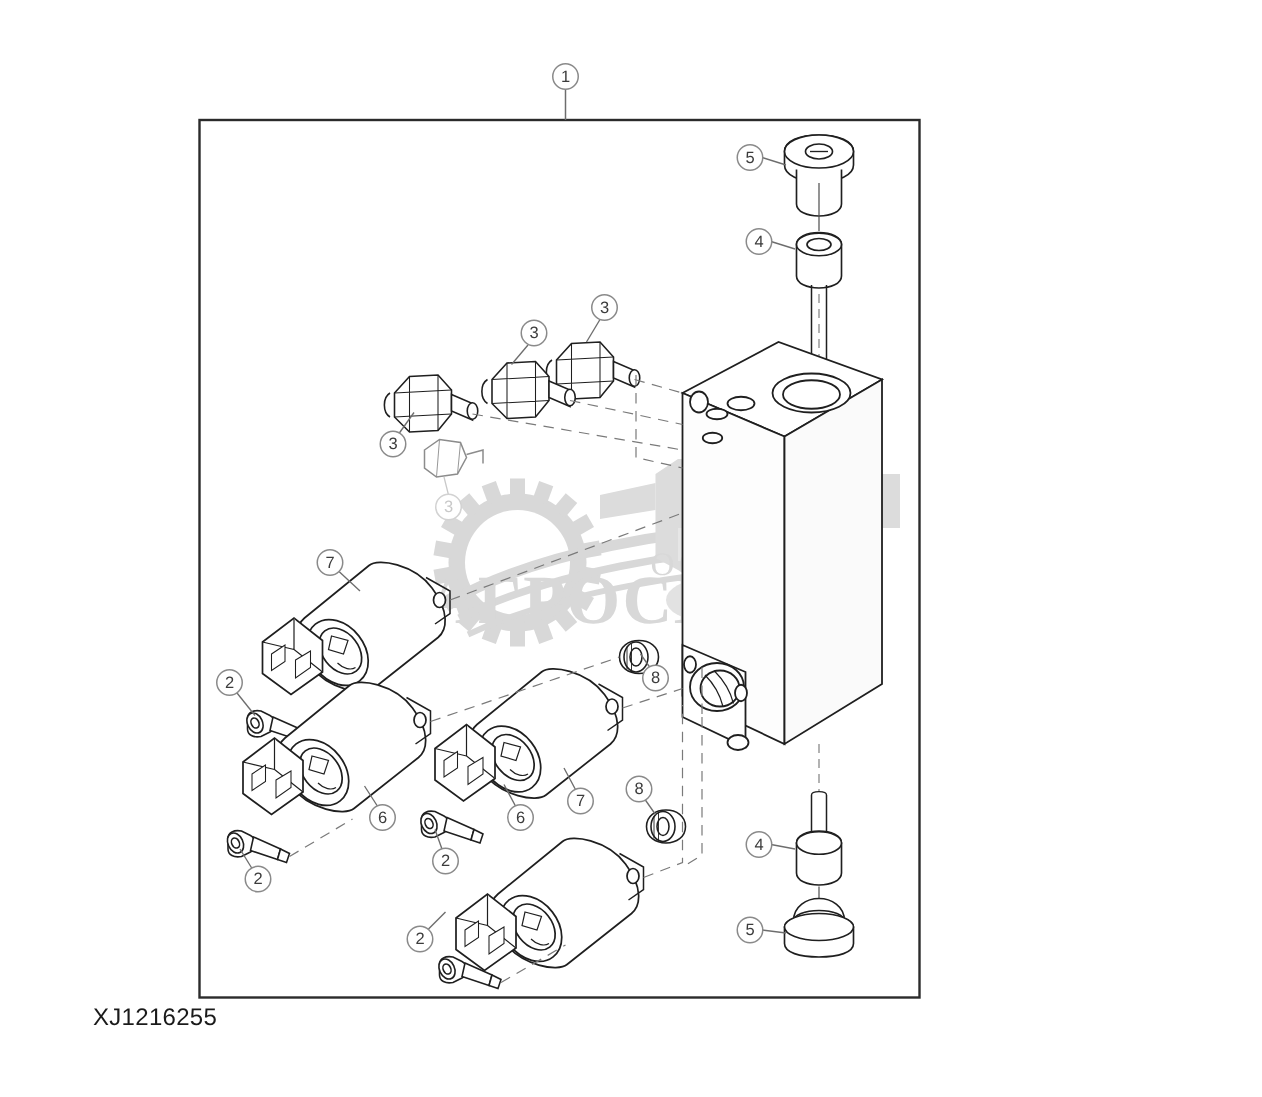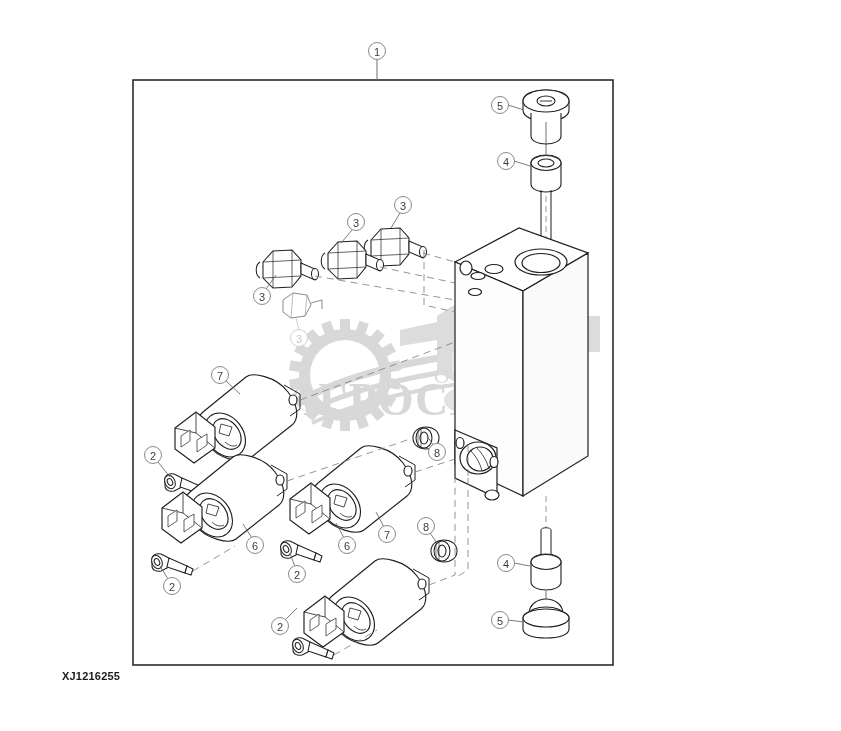--- a/index.html
+++ b/index.html
@@ -21,22 +21,22 @@
     height: 731px;
   }
   #svg-canvas {
     position: absolute;
     left: 0; top: 0;
   }
   .part-number-label {
     position: absolute;
     left: 62px;
     top: 670px;
-    font-size: 11px;
-    font-weight: bold;
+    font-size: 16px;
+    font-weight: normal;
     color: #1a1a1a;
     letter-spacing: 0.2px;
     white-space: nowrap;
   }
   text.callout-num {
     font-family: "Liberation Sans", sans-serif;
     font-size: 11px;
     fill: #3c3c3c;
     text-anchor: middle;
     dominant-baseline: central;

